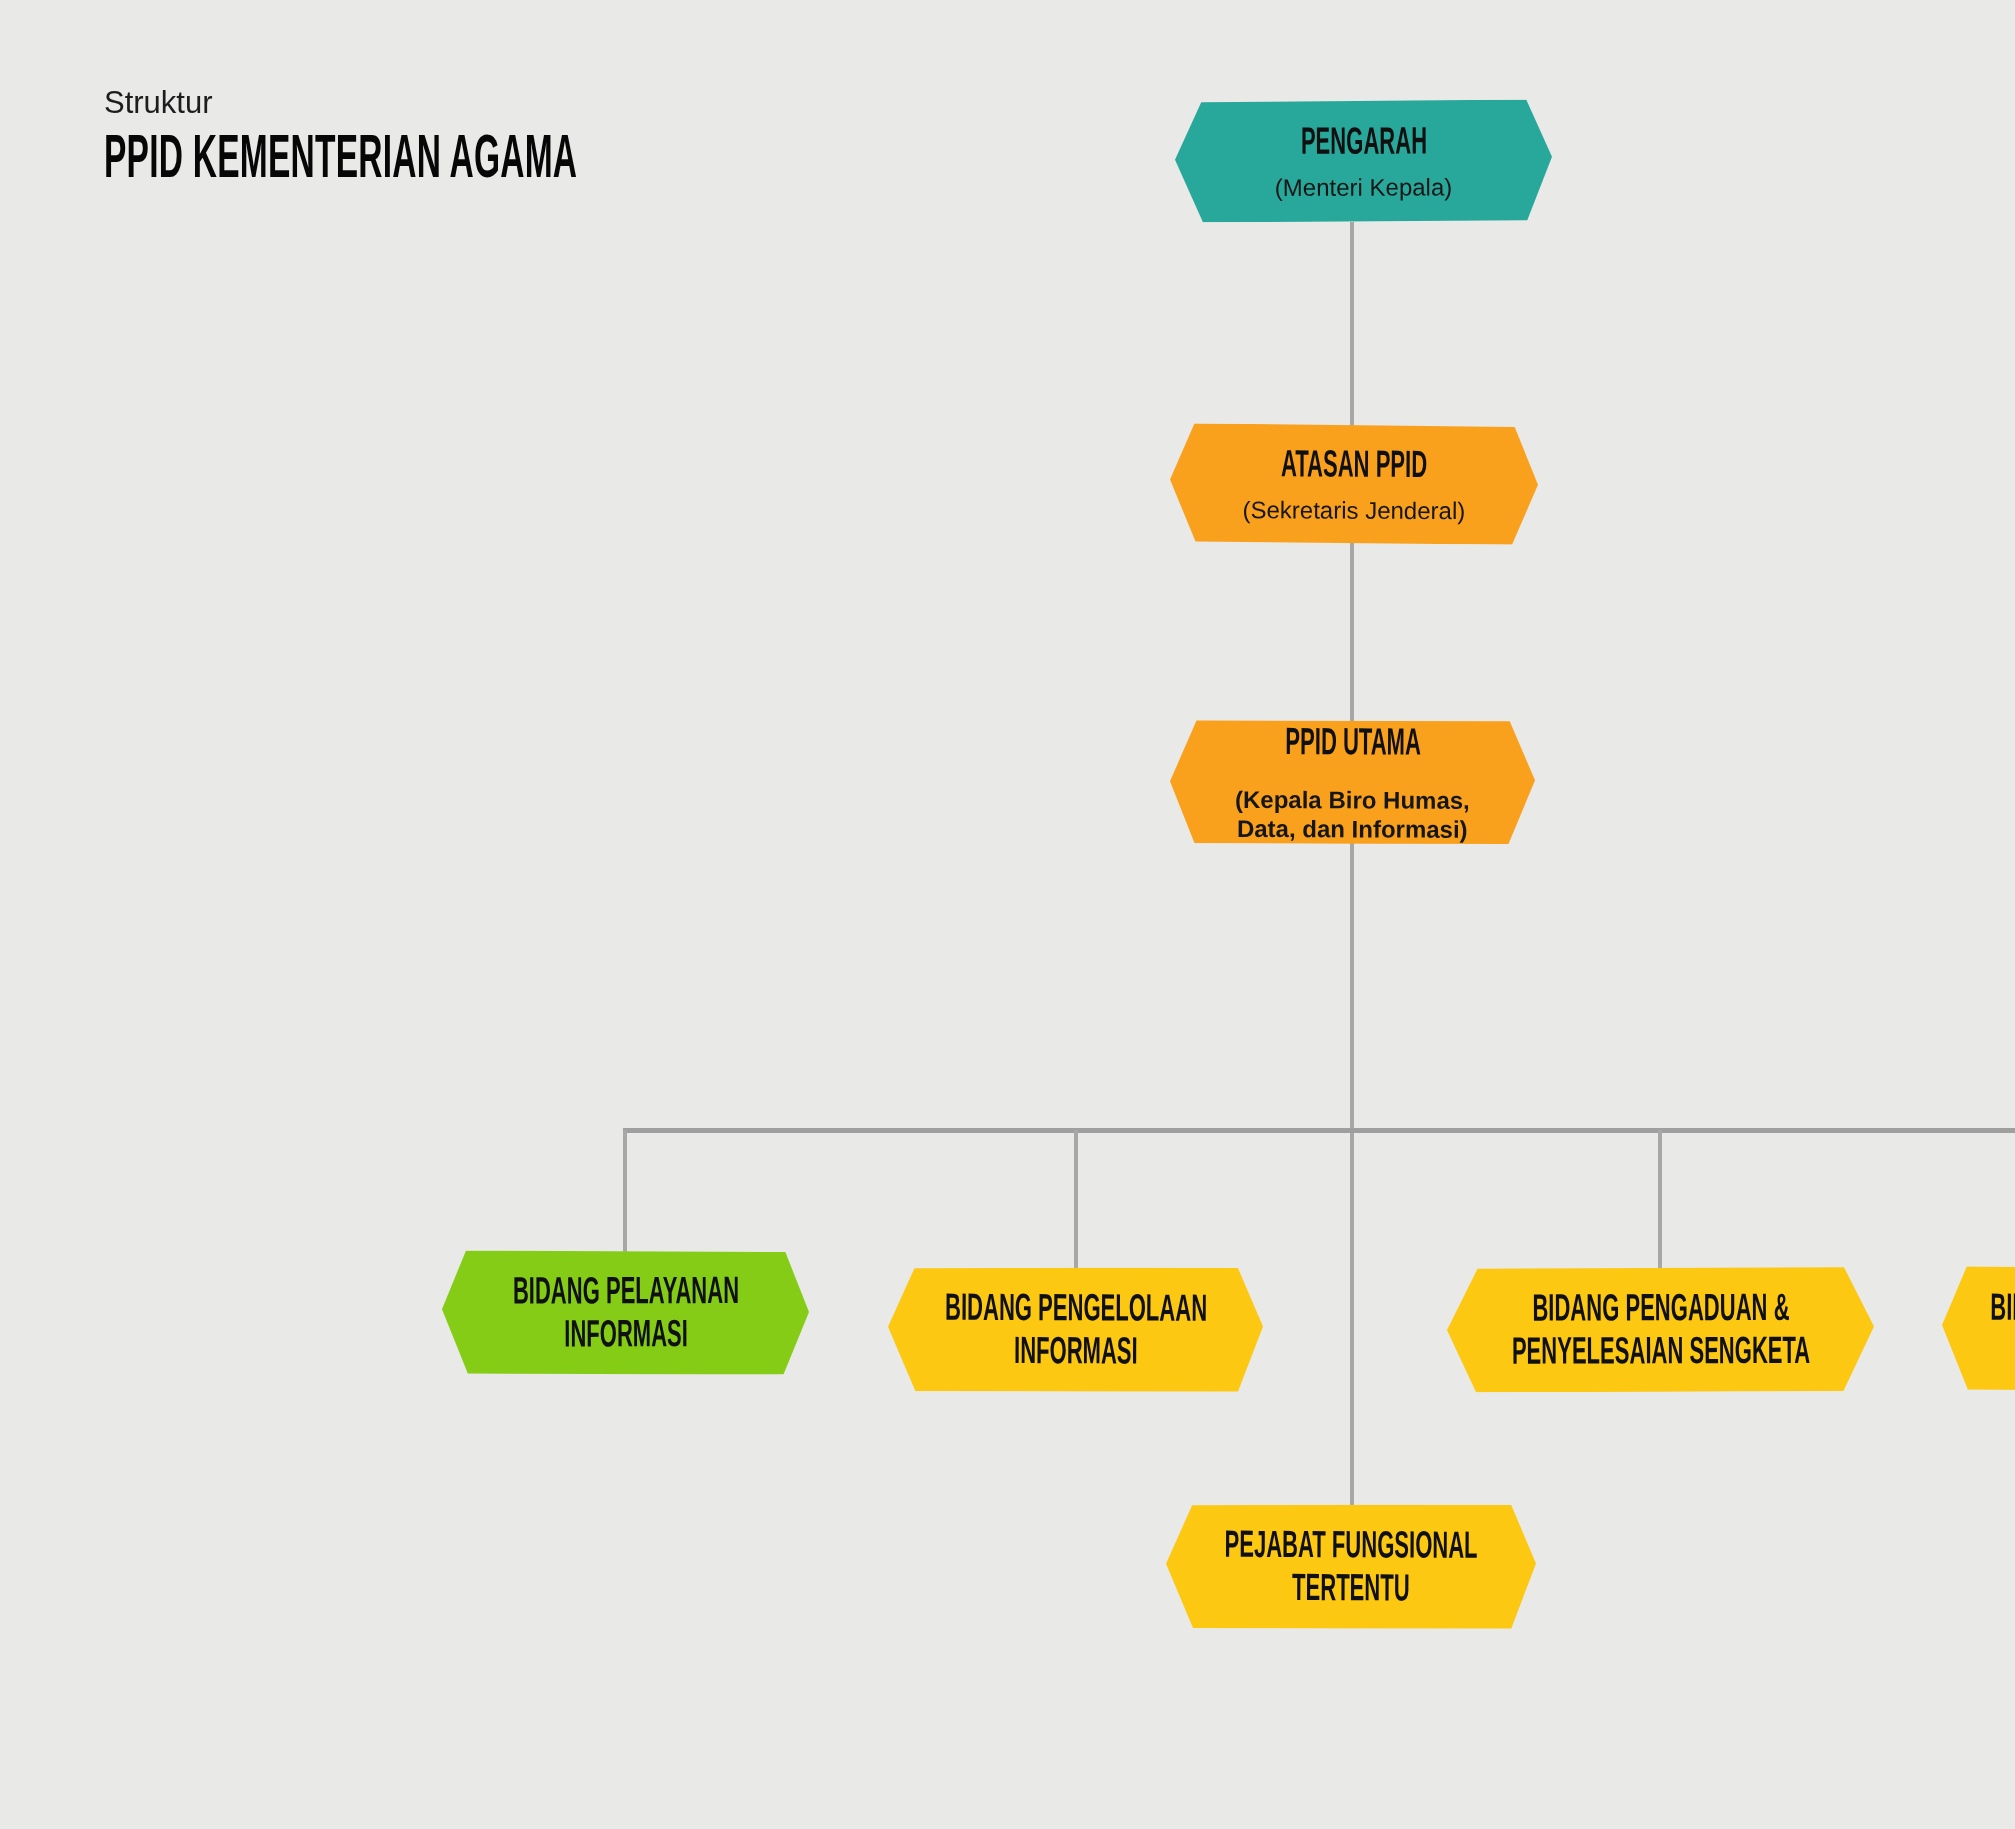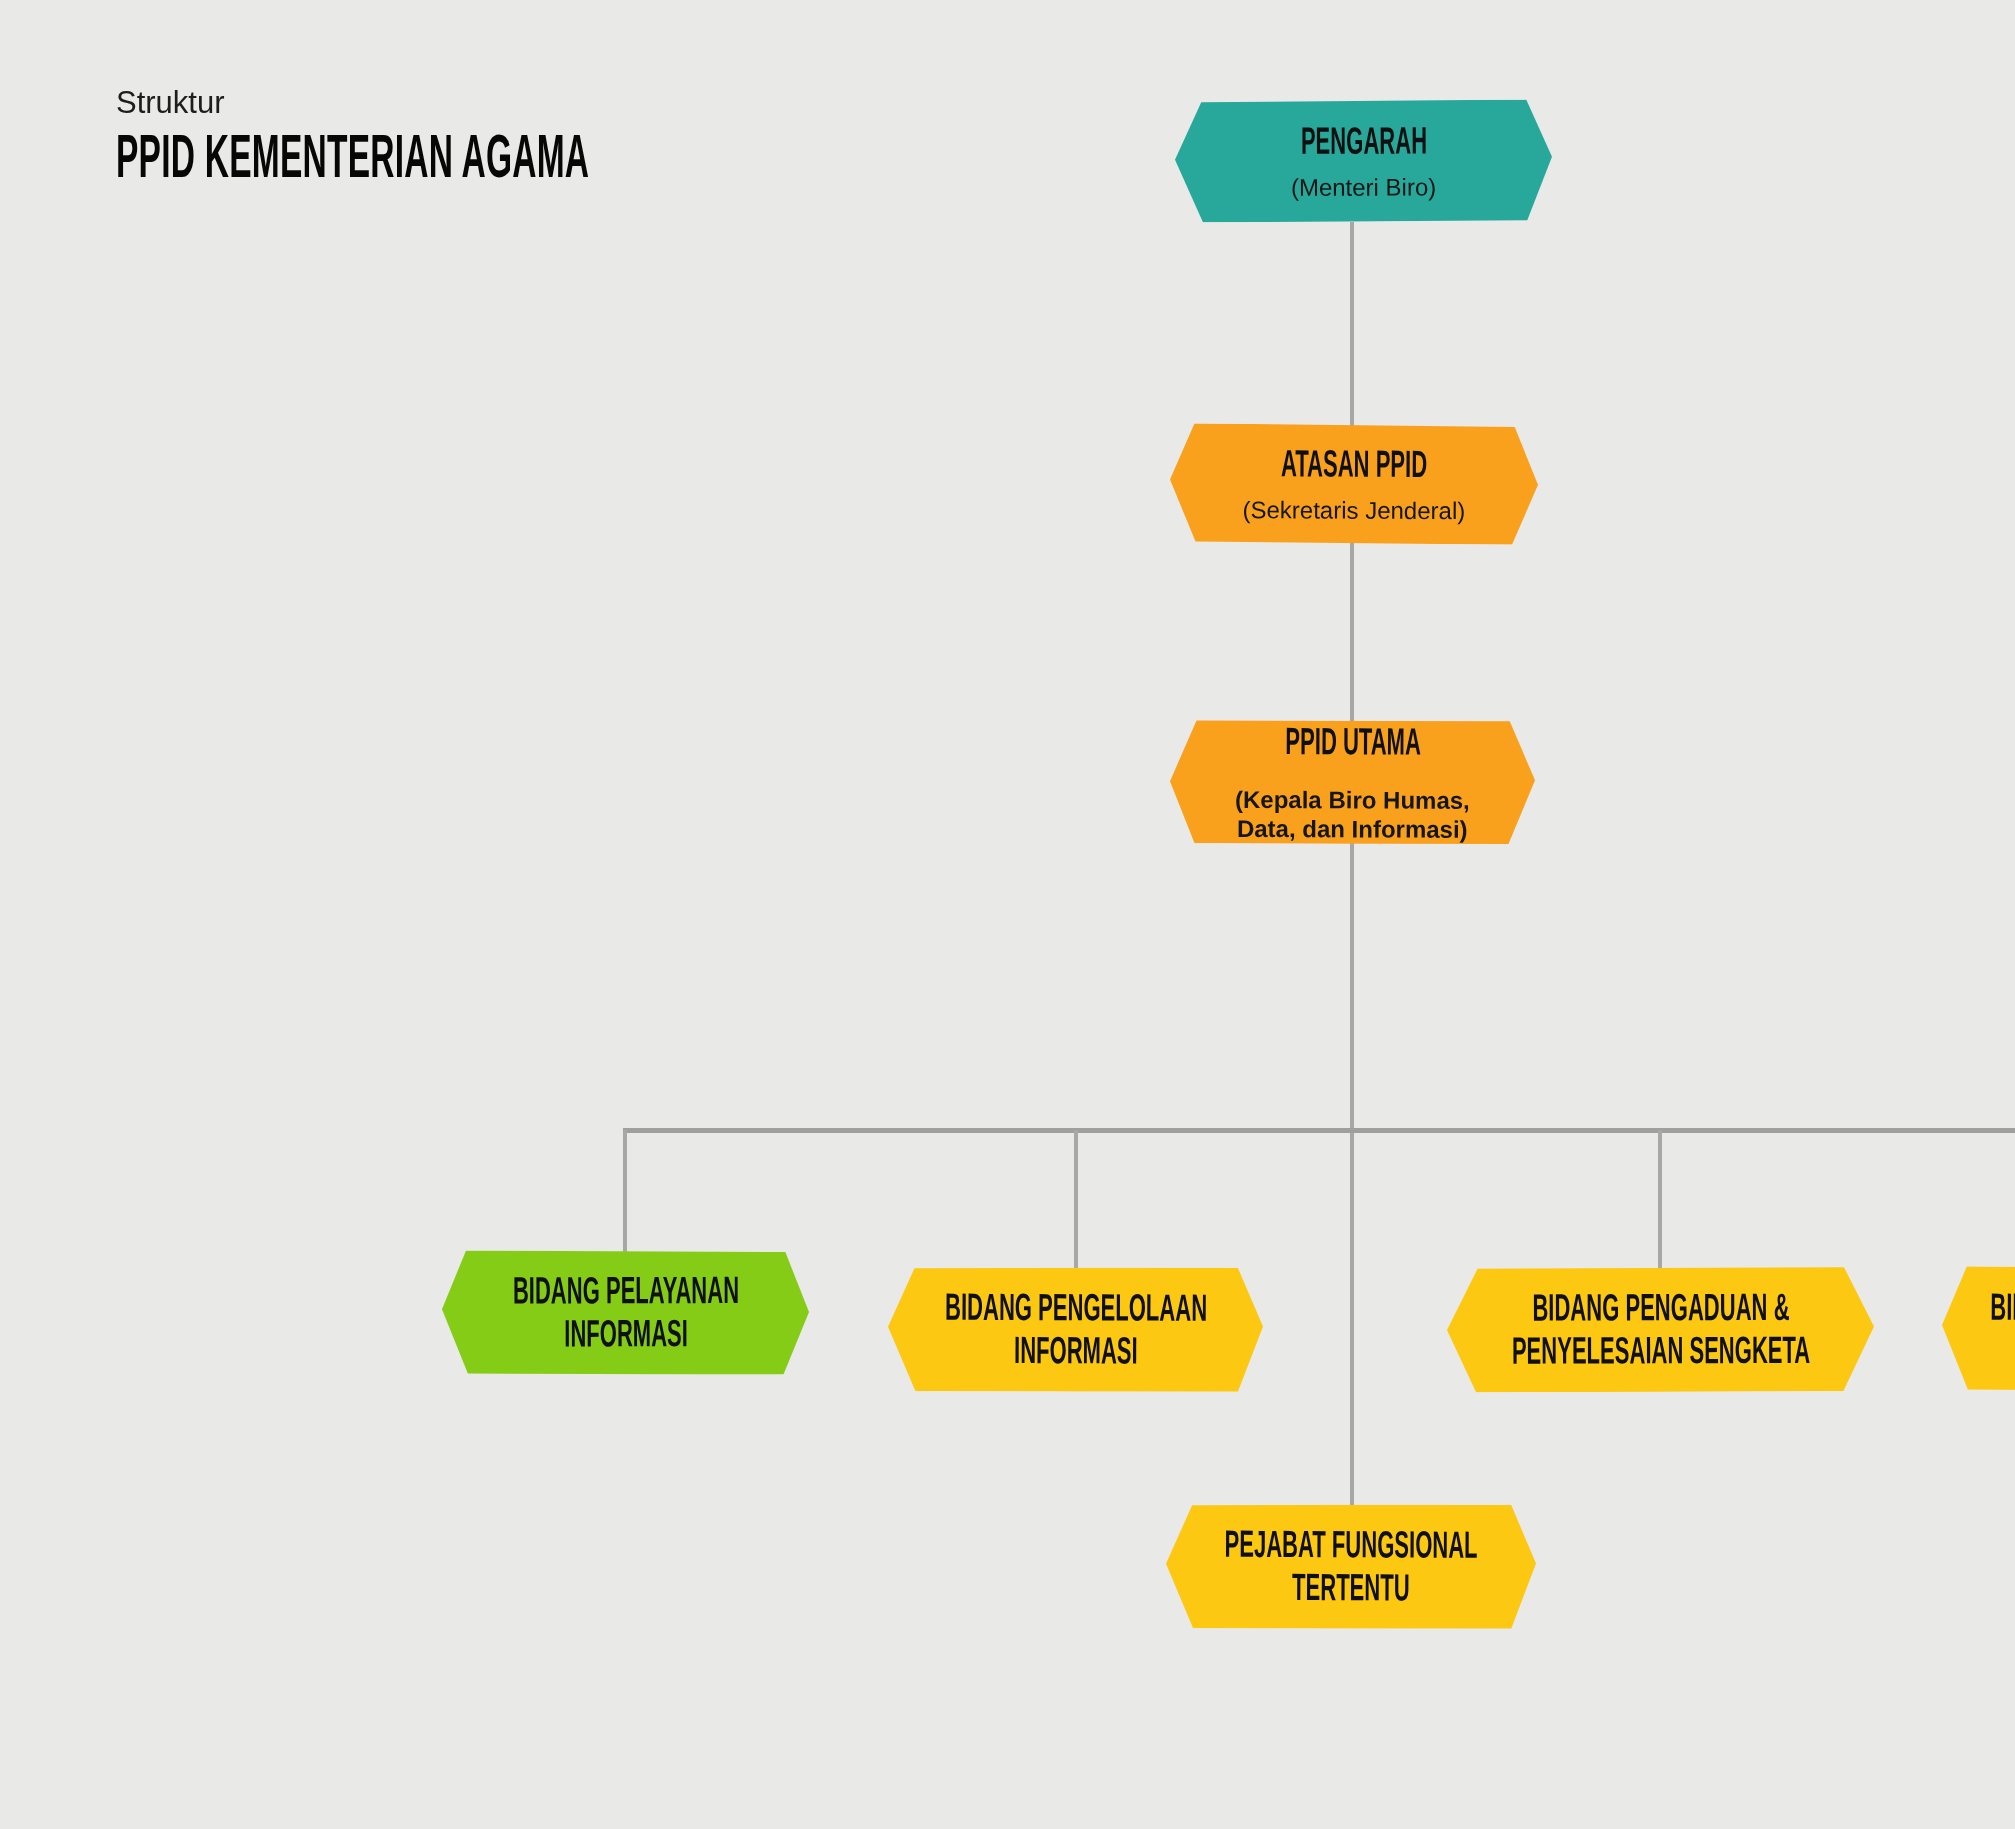--- a/index.html
+++ b/index.html
@@ -8,21 +8,21 @@
     font-family: "Liberation Sans", sans-serif;
     background: #e9e9e8;
   }
   .canvas {
     position: relative;
     width: 2437px; height: 1829px;
     overflow: hidden;
   }
 
   
-  .header { position: absolute; left: 116px; top: 86px; }
+  .header { position: absolute; left: 104px; top: 86px; }
   .eyebrow {
     font: 400 31px/1.12 "Liberation Sans", sans-serif;
     color: #1d1d1d;
   }
   .main-title {
     margin-top: 4px;
     font: 700 61px/1.04 "Liberation Sans", sans-serif;
     color: #070707;
     white-space: nowrap;
     width: max-content;
@@ -79,21 +79,21 @@
   <div class="line" style="left: 1350px; top: 540px; width: 4px; height: 183px; background: rgb(167, 167, 167);"></div>
   <div class="line" style="left: 1350px; top: 840px; width: 4px; height: 669px; background: rgb(167, 167, 167);"></div>
   <div class="line thick" style="left: 623px; top: 1128px; width: 1506px; height: 4.8px; background: rgb(159, 159, 159);"></div>
   <div class="line" style="left: 623px; top: 1130px; width: 4px; height: 142px; background: rgb(167, 167, 167);"></div>
   <div class="line" style="left: 1074px; top: 1130px; width: 4px; height: 142px; background: rgb(167, 167, 167);"></div>
   <div class="line" style="left: 1658px; top: 1130px; width: 4px; height: 142px; background: rgb(167, 167, 167);"></div>
 
   <div class="hex shape-a rot-n" style="left: 1175px; top: 100px; width: 377px; height: 122px; background: rgb(40, 168, 155);">
     <div class="stack">
       <span class="node-label">PENGARAH</span>
-      <span class="node-subtitle">(Menteri Biro)</span>
+      <span class="node-subtitle">(Menteri Kepala)</span>
     </div>
   </div>
 
   <div class="hex shape-b rot-p" style="left: 1170px; top: 424px; width: 368px; height: 120px; background: rgb(249, 161, 28);">
     <div class="stack">
       <span class="node-label">ATASAN PPID</span>
       <span class="node-subtitle">(Sekretaris Jenderal)</span>
     </div>
   </div>
 

